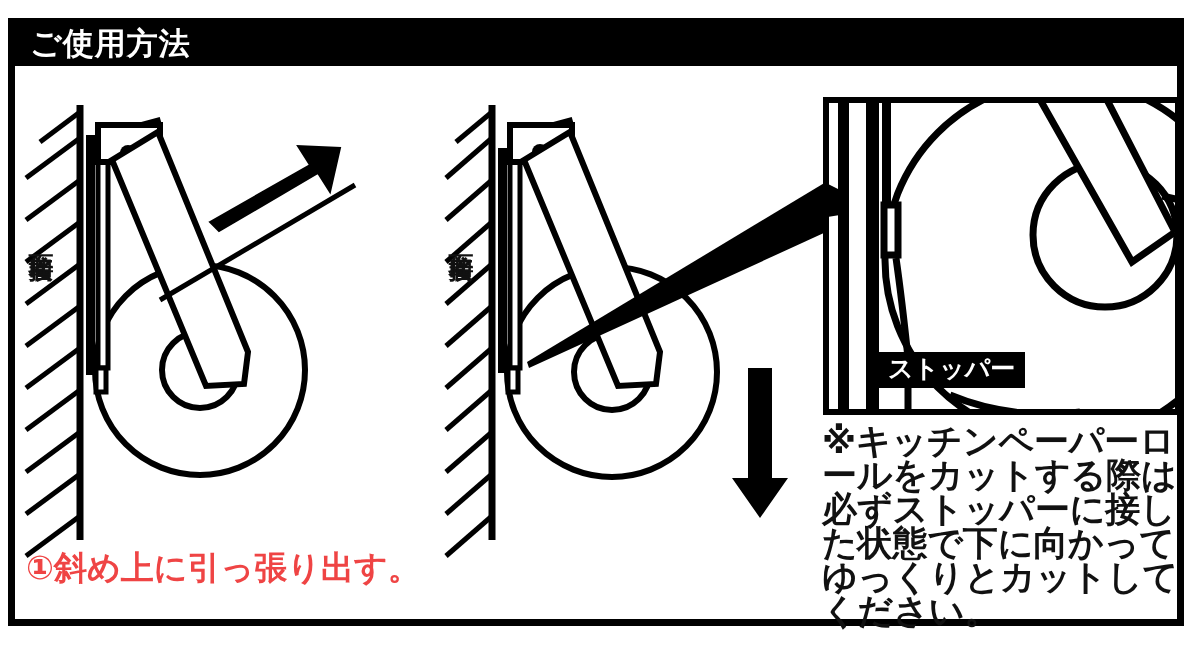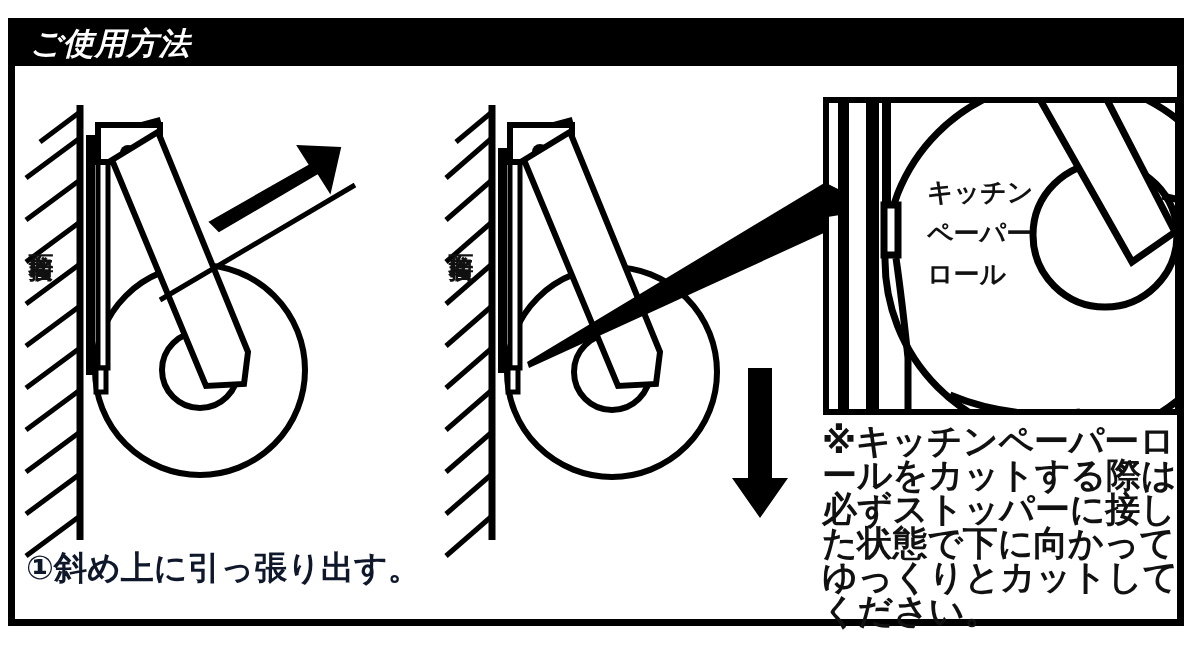--- a/index.html
+++ b/index.html
@@ -30,21 +30,20 @@
     background: #ffffff;
   }
   .title-bar {
     position: absolute;
     left: 8px;
     top: 18px;
     width: 1176px;
     height: 48px;
     background: #000000;
     box-sizing: border-box;
-    font-style: italic;
   }
   .title-text {
     position: absolute;
     left: 22px;
     top: 5px;
     color: #ffffff;
     font-size: 31px;
     font-weight: bold;
     letter-spacing: 1px;
     line-height: 40px;
@@ -54,21 +53,21 @@
     position: absolute;
     left: 0;
     top: 0;
     width: 1200px;
     height: 650px;
   }
   .caption {
     position: absolute;
     font-size: 33px;
     font-weight: bold;
-    color: #0f172a;
+    color: #ef4444;
     white-space: nowrap;
     line-height: 40px;
   }
   .caption-1 { left: 26px; top: 548px; }
   .caption-2 { left: 458px; top: 548px; }
   .note-block {
     position: absolute;
     left: 822px;
     top: 424px;
     width: 362px;
@@ -233,21 +232,19 @@
 
         <path d="M 810 175 L 840 190 L 840 215 L 810 220 Z" fill="#000"></path>
       </g>
     </g>
 
   </svg>
 
   <div class="vert-label vlabel-1">接着面</div>
   <div class="vert-label vlabel-2">接着面</div>
 
-  <div class="inset-text">キッチン
-ペーパー
-ロール</div>
+  <div class="stopper-tag">ストッパー</div>
 
   <div class="caption caption-1">①斜め上に引っ張り出す。</div>
 
   <div class="note-block">※キッチンペーパーロールをカットする際は必ずストッパーに接した状態で下に向かってゆっくりとカットしてください。</div>
 
 </div>
 
 </body></html>

